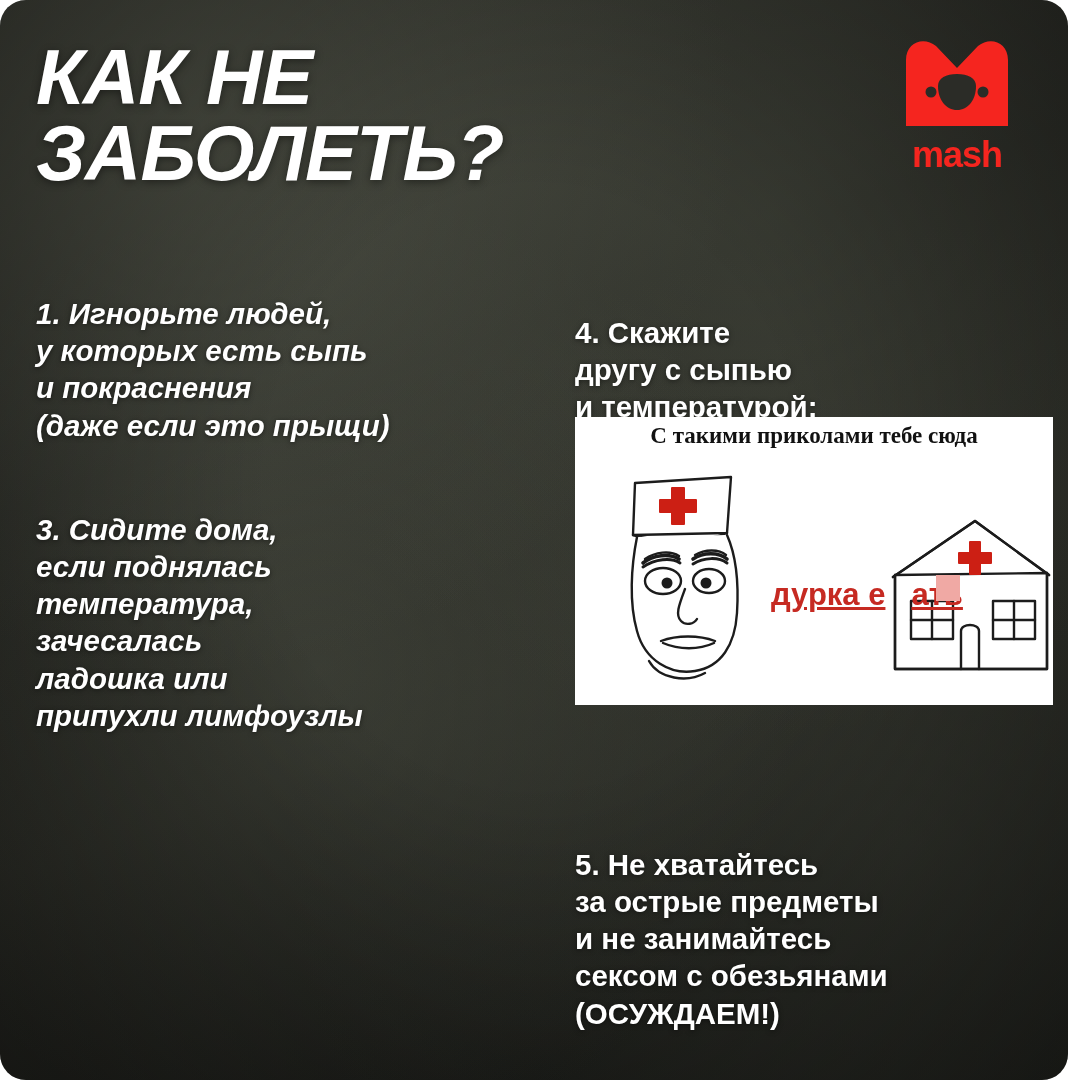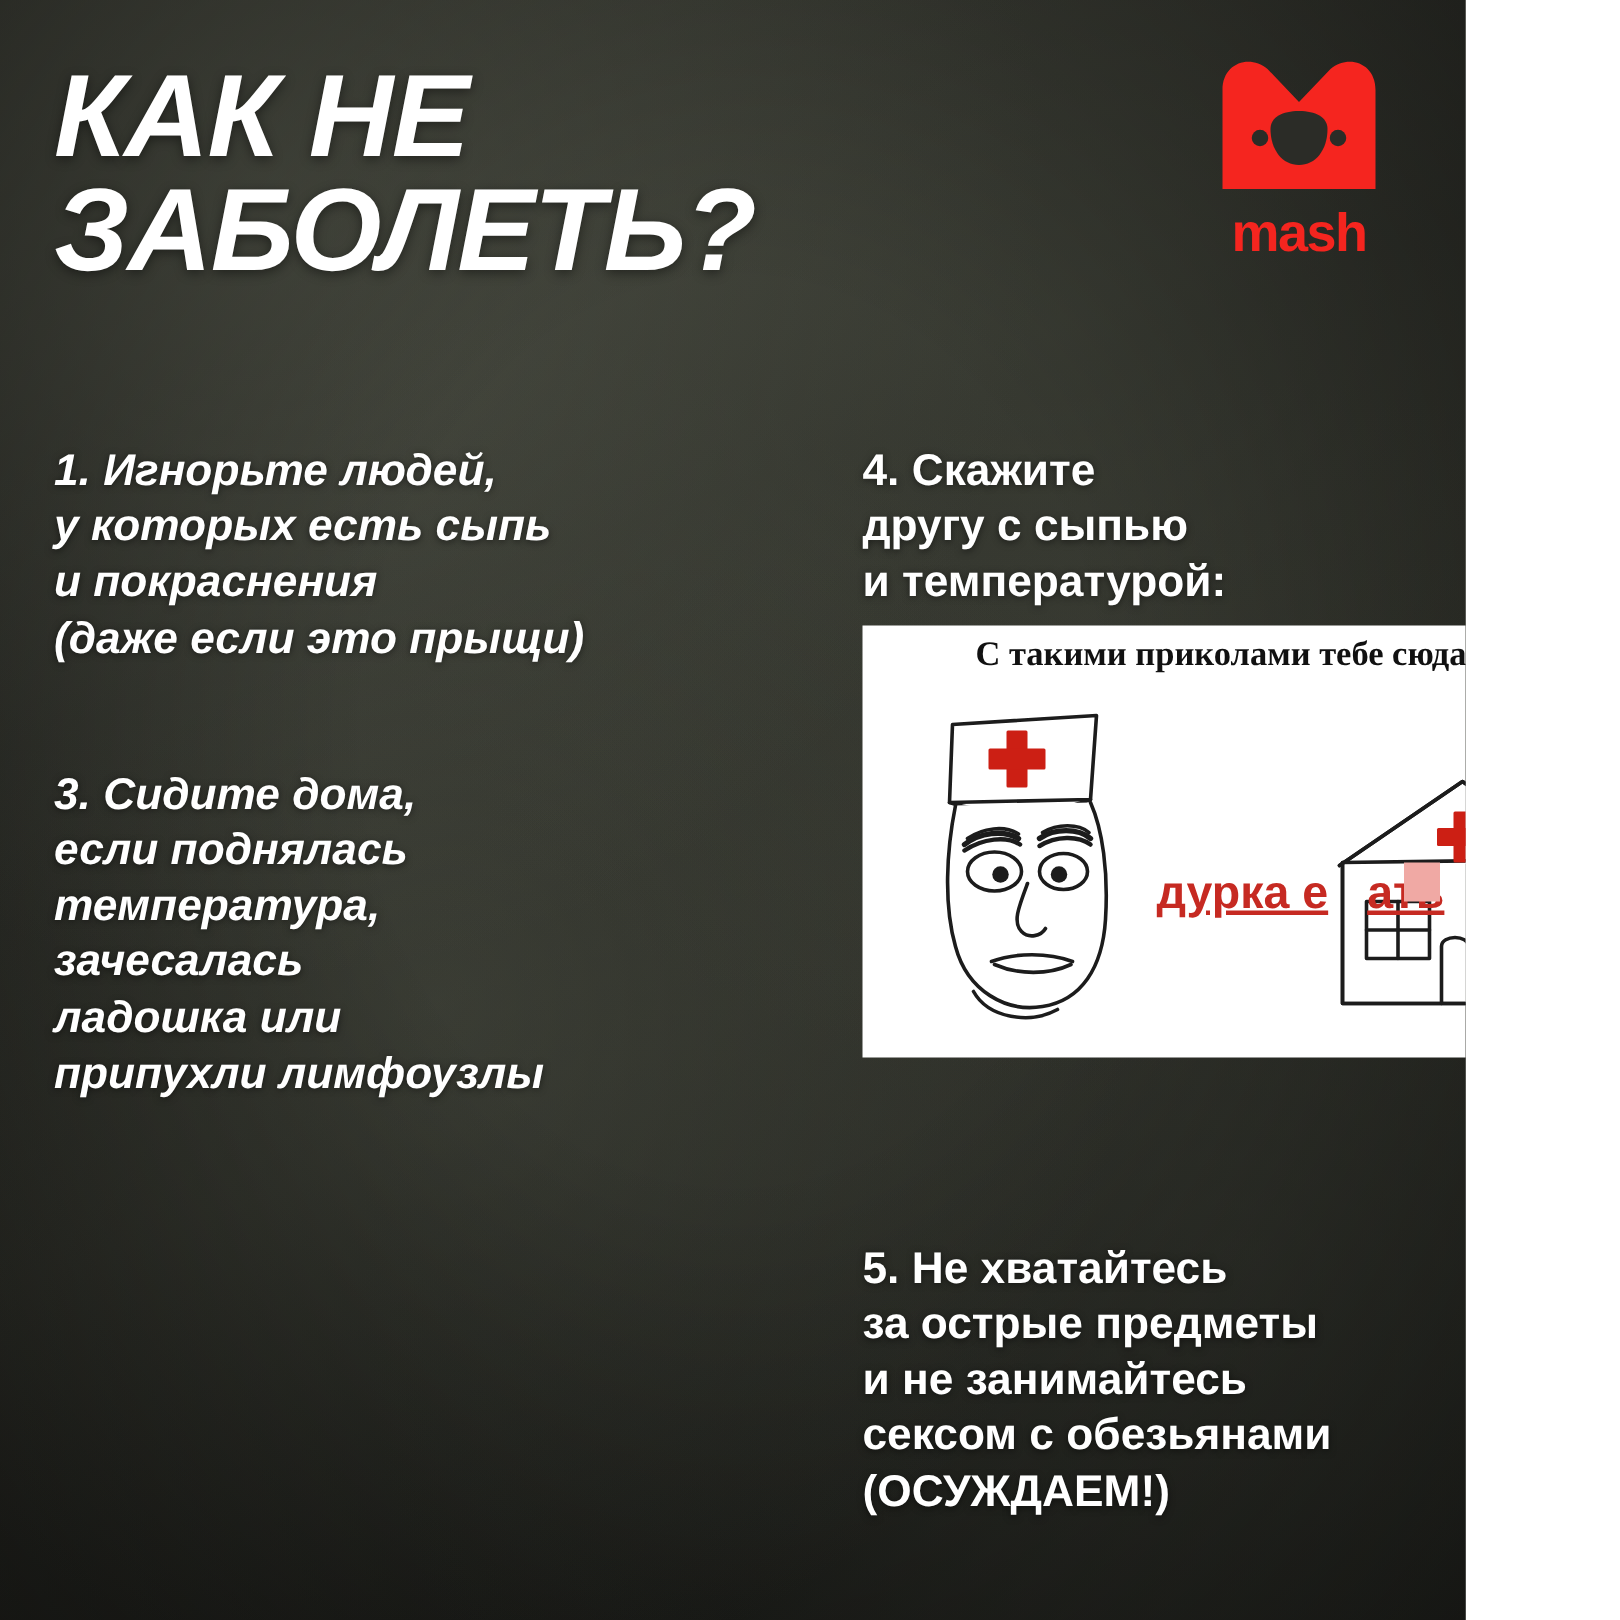--- a/index.html
+++ b/index.html
@@ -7,32 +7,33 @@
     padding: 0;
   }
   body {
     width: 1080px;
     height: 1080px;
     overflow: hidden;
     font-family: "Liberation Sans", sans-serif;
   }
   .poster {
     position: relative;
-    width: 977px;
+    width: 1068px;
     height: 1080px;
     background-color: #2e2f2a;
     background-image:
       radial-gradient(circle at 18% 12%, rgba(92,96,82,0.55) 0%, rgba(46,47,42,0) 42%),
       radial-gradient(circle at 72% 20%, rgba(70,74,62,0.5) 0%, rgba(46,47,42,0) 45%),
       radial-gradient(circle at 30% 62%, rgba(78,82,70,0.45) 0%, rgba(40,41,37,0) 48%),
       radial-gradient(circle at 85% 78%, rgba(60,63,54,0.5) 0%, rgba(36,37,33,0) 50%),
       radial-gradient(circle at 50% 100%, rgba(24,25,22,0.85) 0%, rgba(36,37,33,0) 60%),
       linear-gradient(160deg, #3a3b34 0%, #2b2c27 35%, #32332c 60%, #22231f 100%);
     box-sizing: border-box;
     overflow: hidden;
+    border-radius: 26px;
   }
   .vignette {
     position: absolute;
     inset: 0;
     background: radial-gradient(ellipse at 50% 45%, rgba(0,0,0,0) 35%, rgba(0,0,0,0.45) 100%);
     pointer-events: none;
   }
 
   
   .title {
@@ -91,21 +92,21 @@
     font-style: italic;
   }
   .col-right {
     left: 575px;
     top: 258px;
     width: 480px;
   }
   .item { margin: 0 0 30px 0; }
   .item:last-child { margin-bottom: 0; }
 
-  .item-4 { margin-bottom: 14px; }
+  .item-4 { margin-bottom: 14px; margin-top: 19px; }
   .item-5 { margin-top: 44px; }
 
   
   .meme {
     position: absolute;
     left: 575px;
     top: 417px;
     width: 478px;
     height: 288px;
     background: #ffffff;

